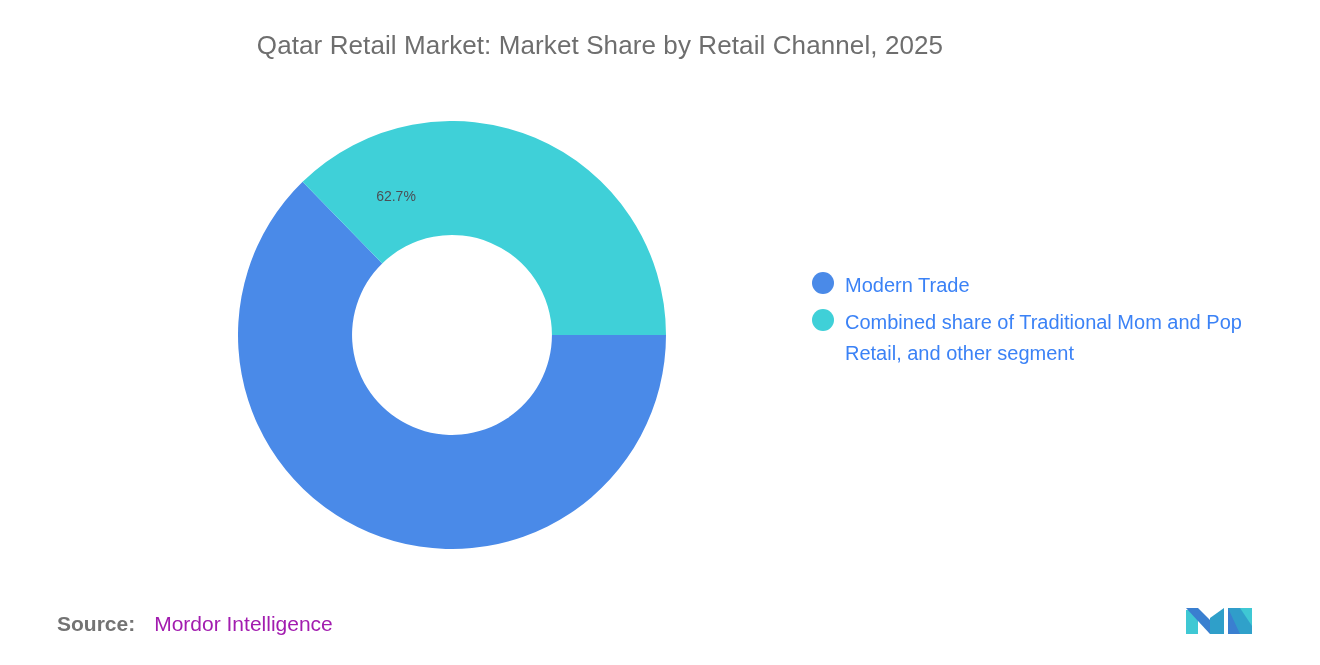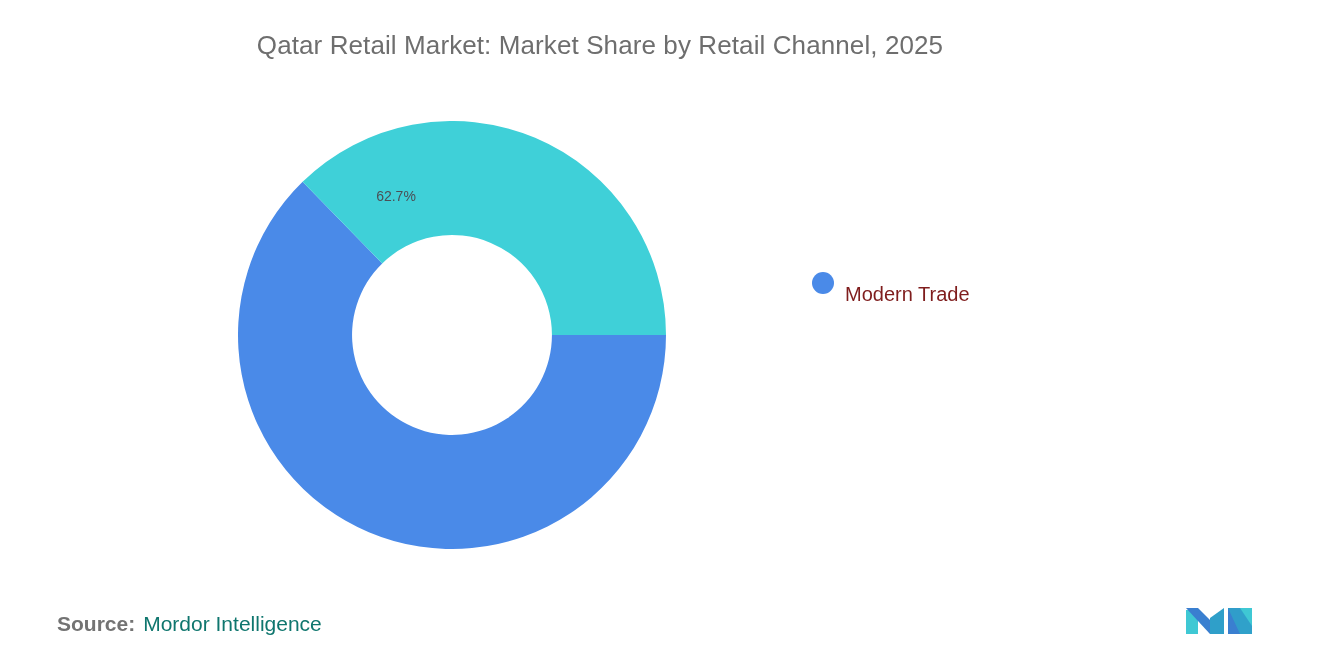--- a/index.html
+++ b/index.html
@@ -69,42 +69,41 @@
     flex: 0 0 auto;
     width: 22px;
     height: 22px;
     border-radius: 50%;
     margin-top: 2px;
     margin-right: 11px;
   }
   .legend-label {
     font-size: 20px;
     line-height: 31px;
-    color: #7f1d1d;
+    color: #3b82f6;
     font-weight: 400;
     max-width: 450px;
-    margin-top: 9px;
   }
 
   #source-line {
     position: absolute;
     left: 57px;
     top: 612px;
     font-size: 21px;
     color: #7d7d7d;
     white-space: nowrap;
   }
   #source-label {
     font-weight: 700;
     color: #737373;
   }
   #source-value {
     font-weight: 400;
-    color: #0f766e;
-    margin-left: 8px;
+    color: #a21caf;
+    margin-left: 19px;
   }
 
   #brand-logo {
     position: absolute;
     left: 1184px;
     top: 598px;
     width: 72px;
     height: 40px;
   }
   #brand-logo svg { display: block; }
@@ -123,20 +122,24 @@
   </svg>
 </div>
 
 <div id="slice-label-0">62.7%</div>
 
 <div id="legend">
   <div class="legend-item">
     <span class="legend-dot" id="legend-dot-0" style="background: rgb(74, 138, 232);"></span>
     <span class="legend-label">Modern Trade</span>
   </div>
+  <div class="legend-item">
+    <span class="legend-dot" id="legend-dot-1" style="background: rgb(63, 208, 216);"></span>
+    <span class="legend-label">Combined share of Traditional Mom and Pop Retail, and other segment</span>
+  </div>
 </div>
 
 <div id="source-line">
   <span id="source-label">Source:</span><span id="source-value">Mordor Intelligence</span>
 </div>
 
 <div id="brand-logo">
   <svg viewBox="0 0 72 40" width="72" height="40">
     <polygon points="2,36 2,12 14,12 14,36" fill="#3fc8d4"></polygon>
     <polygon points="2,10 14,10 40,36 26,36" fill="#3a7fd0"></polygon>

